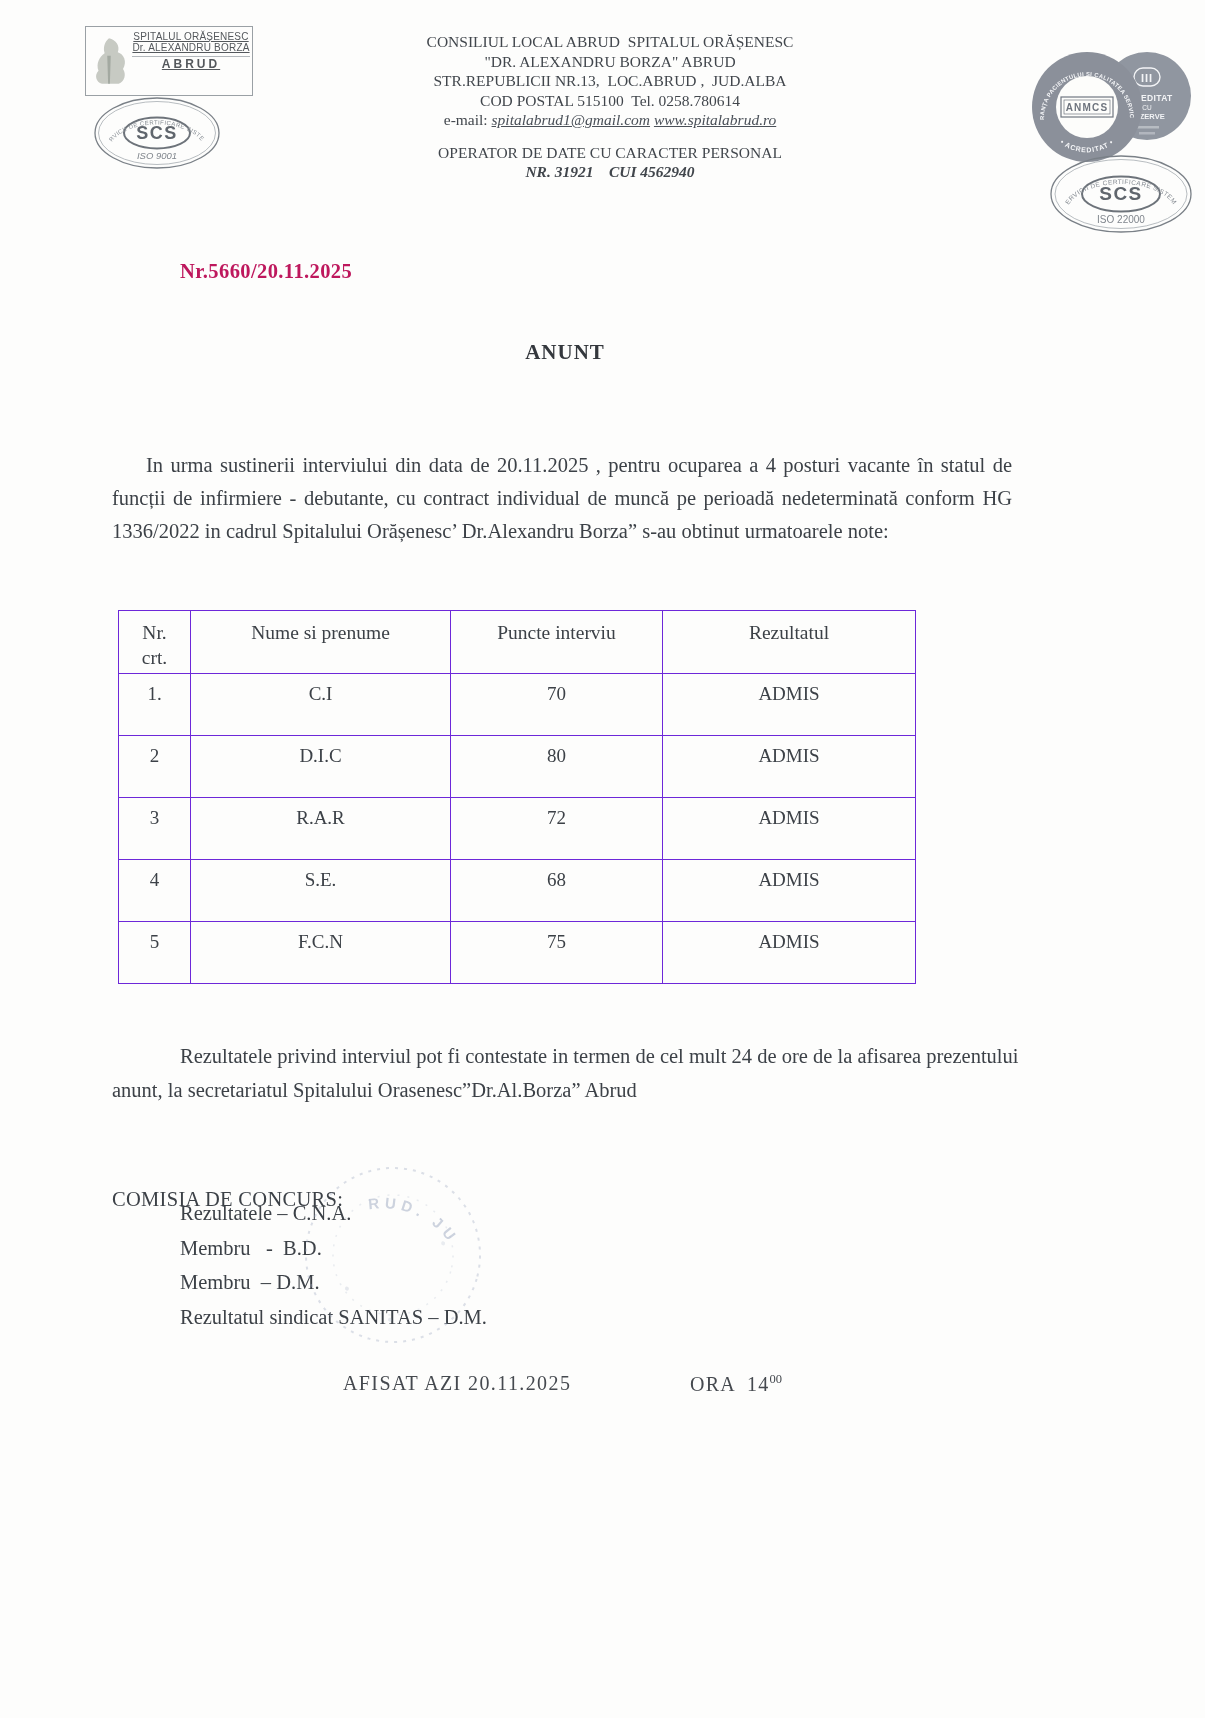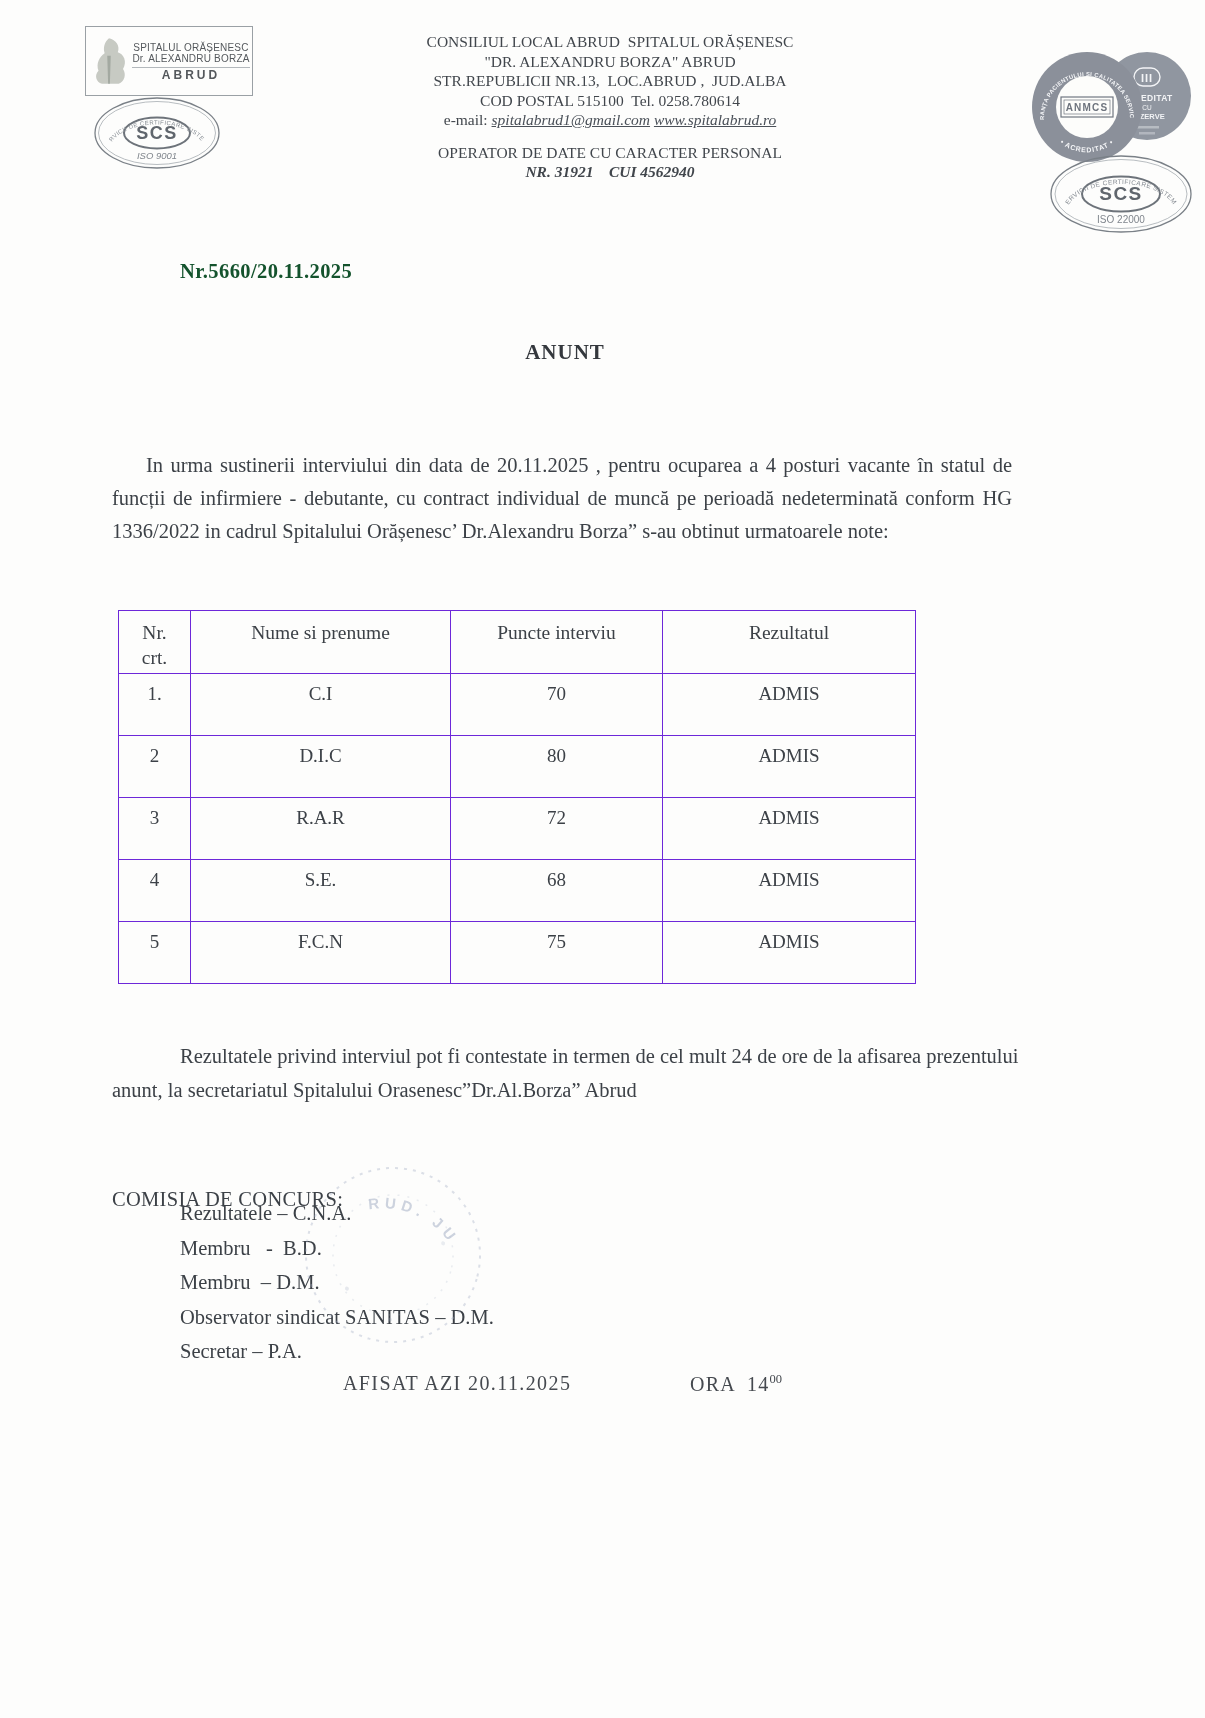--- a/index.html
+++ b/index.html
@@ -12,42 +12,42 @@
   .pre{white-space:pre;}
 
   
   .logo-box{
     left:85px;top:26px;width:166px;height:68px;
     border:1px solid #9aa0a5;background:#fdfdfc;
     display:flex;align-items:stretch;
     font-family:"Liberation Sans",sans-serif;color:#54585c;
   }
   .logo-box .emblem{flex:0 0 46px;display:flex;align-items:center;justify-content:center;}
-  .logo-box .lines{flex:1;display:flex;flex-direction:column;justify-content:center;padding:4px 2px 3px 0;text-align:center;}
+  .logo-box .lines{flex:1;display:flex;flex-direction:column;justify-content:flex-start;padding:4px 2px 3px 0;text-align:center;text-decoration:underline;}
   .logo-line1{font-size:10px;letter-spacing:.2px;}
   .logo-line2{font-size:10px;letter-spacing:.2px;border-bottom:1px solid #b3b8bc;padding-bottom:3px;}
   .logo-line3{font-size:12px;font-weight:bold;letter-spacing:3px;}
 
   
   .head-center{
     left:355px;top:32px;width:510px;text-align:center;
     font-size:15.5px;line-height:19.5px;color:#41464c;
   }
   .head-center .link{font-style:italic;text-decoration:underline;color:#4a5058;}
   .operator-line{margin-top:13px;}
   .registration-line{font-weight:bold;font-style:italic;}
 
   
   .seal{color:#7a8087;}
   .scs-left{left:92px;top:96px;}
   .anmcs-wrap{left:1030px;top:44px;}
   .scs-right{left:1046px;top:150px;}
 
   
-  .doc-number{left:180px;top:260px;font-size:20.5px;font-weight:bold;letter-spacing:.4px;color:#14532d;}
+  .doc-number{left:180px;top:260px;font-size:20.5px;font-weight:bold;letter-spacing:.4px;color:#be185d;}
   .doc-title{left:0;top:340px;width:1130px;text-align:center;font-size:21px;font-weight:bold;letter-spacing:1px;color:#34383d;}
   .intro{left:112px;top:424px;width:900px;font-size:20.5px;line-height:33px;text-align:justify;text-indent:34px;margin-top:25px;}
   .note{left:112px;top:1018px;width:908px;font-size:20.5px;line-height:34px;text-indent:68px;}
   .commission-heading{left:112px;top:1188px;font-size:20.5px;letter-spacing:.3px;}
   .commission-list{left:180px;top:1196px;list-style:none;margin:0;padding:0;font-size:20.5px;line-height:34.5px;}
   .commission-list li{white-space:pre;}
   .posted{left:343px;top:1372px;font-size:20px;letter-spacing:1.4px;white-space:pre;color:#45494f;}
   .hour{left:690px;top:1372px;font-size:20px;letter-spacing:1.2px;white-space:pre;color:#45494f;}
   .hour sup{font-size:12.5px;vertical-align:super;letter-spacing:0;}
 
@@ -215,22 +215,21 @@
     </tbody>
   </table>
 
   <p class="abs note">Rezultatele privind interviul  pot fi contestate in termen de cel mult 24 de ore de la afisarea prezentului anunt, la secretariatul Spitalului Orasenesc”Dr.Al.Borza” Abrud</p>
 
   <div class="abs commission-heading">COMISIA DE CONCURS:</div>
   <ul class="abs commission-list">
     <li>Rezultatele – C.N.A.</li>
     <li>Membru   -  B.D.</li>
     <li>Membru  – D.M.</li>
-    <li>Observator sindicat SANITAS – D.M.</li>
-    <li>Secretar – P.A.</li>
+    <li>Rezultatul sindicat SANITAS – D.M.</li>
   </ul>
 
   <svg class="abs stamp" width="210" height="210" viewBox="0 0 210 210">
     <defs>
         <path id="stampArc" d="M 28 118 A 80 80 0 0 1 182 118"></path>
       </defs>
     <circle cx="105" cy="105" r="87" fill="none" stroke="#a3aec4" stroke-width="2" stroke-dasharray="3 6" opacity=".5"></circle>
     <circle cx="105" cy="105" r="60" fill="none" stroke="#a3aec4" stroke-width="1.5" stroke-dasharray="2 8" opacity=".3"></circle>
     <text font-family="Liberation Sans, sans-serif" font-size="15" font-weight="bold" letter-spacing="5" fill="#9aa6bf" opacity=".65">
       <textPath href="#stampArc" startOffset="55%" text-anchor="middle">RUD. JU</textPath>

